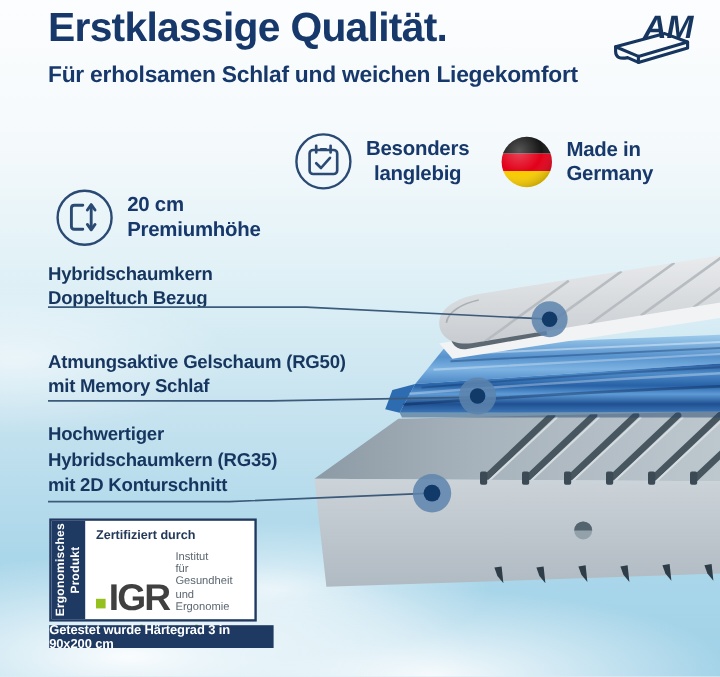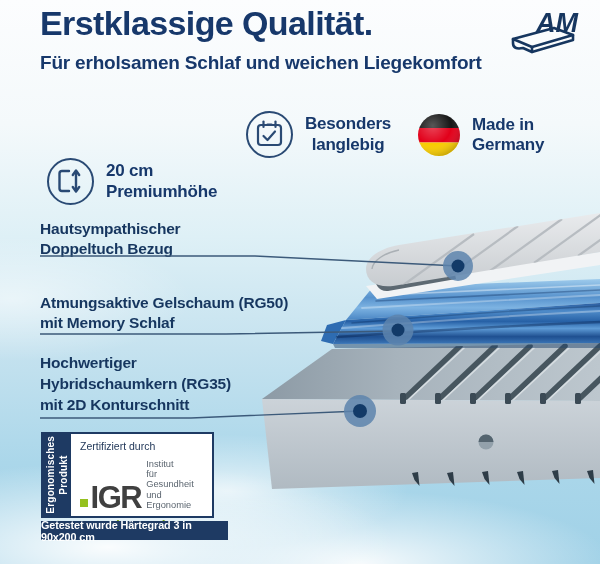--- a/index.html
+++ b/index.html
@@ -23,21 +23,21 @@
   .callout{position:absolute;left:40px;font-size:15.5px;font-weight:700;line-height:1.26;
     white-space:pre-line;letter-spacing:-.2px;color:#16365f;}
   .mattress{position:absolute;left:0;top:0;}
   
   .igr-box{left:41px;top:432px;width:173px;height:86px;display:flex;
     border:2px solid #1e3a63;background:#fff;box-sizing:border-box;}
   .igr-strip{width:28px;background:#1e3a63;color:#fff;display:flex;align-items:center;justify-content:center;}
   .igr-strip span{writing-mode:vertical-rl;transform:rotate(180deg);font-size:10px;font-weight:700;
     line-height:1.25;text-align:center;white-space:pre-line;letter-spacing:.2px;}
   .igr-main{flex:1;padding:6px 6px 4px 9px;display:flex;flex-direction:column;}
-  .igr-cert{font-size:10.5px;font-weight:400;color:#23395a;}
+  .igr-cert{font-size:10.5px;font-weight:700;color:#23395a;}
   .igr-logo-row{display:flex;align-items:flex-end;margin-top:7px;}
   .igr-dot{width:8px;height:8px;background:#95c11f;margin:0 3px 4px 0;}
   .igr-logo{font-size:31px;font-weight:800;line-height:.8;letter-spacing:-1.5px;color:#404040;}
   .igr-caption{font-size:9.3px;color:#5c6670;line-height:1.1;margin:0 0 1px 5px;white-space:pre-line;}
   .igr-site{font-size:14px;font-weight:700;color:#82a826;margin-top:7px;}
   .igr-bar{left:41px;top:521px;width:187px;height:19px;background:#1e3a63;color:#fff;
     display:flex;align-items:center;justify-content:center;font-size:10.8px;font-weight:600;letter-spacing:-.1px;}
 </style>
 </head>
 <body>
@@ -103,21 +103,21 @@
         <rect x="0" y="0" width="44" height="15" fill="#161616"></rect>
         <rect x="0" y="15" width="44" height="14.5" fill="#e2001a"></rect>
         <rect x="0" y="29.5" width="44" height="14.5" fill="#f8cc00"></rect>
         <circle cx="22" cy="22" r="21" fill="url(#flagShade)"></circle>
       </g>
     </svg>
     <div class="badge-label">Made in
 Germany</div>
   </div>
 
-  <div class="callout" style="top:219px;">Hautsympathischer
+  <div class="callout" style="top:219px;">Hybridschaumkern
 Doppeltuch Bezug</div>
   <div class="callout" style="top:293px;">Atmungsaktive Gelschaum (RG50)
 mit Memory Schlaf</div>
   <div class="callout" style="top:352px;line-height:1.36;">Hochwertiger
 Hybridschaumkern (RG35)
 mit 2D Konturschnitt</div>
 
   <svg class="mattress" width="600" height="564" viewBox="0 0 600 564">
     <defs>
       <linearGradient id="covG" x1="0" y1="0" x2="0" y2="1">

